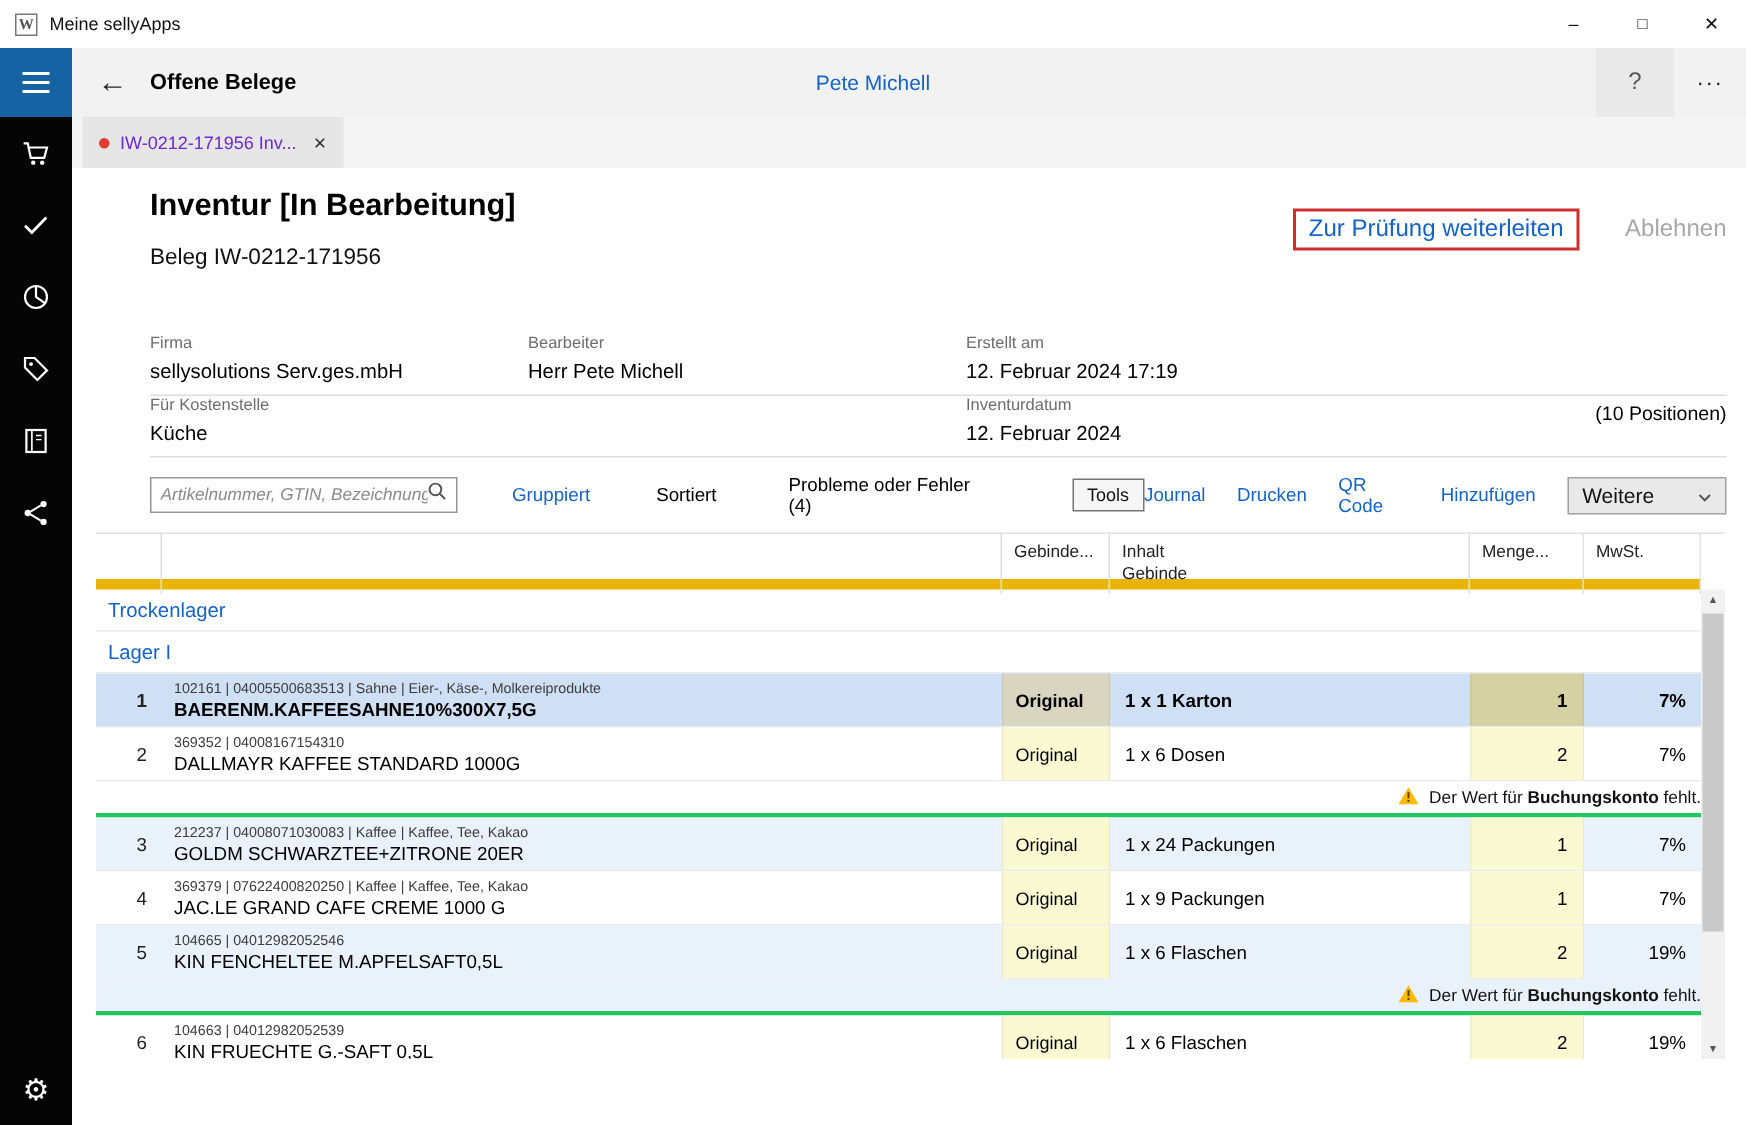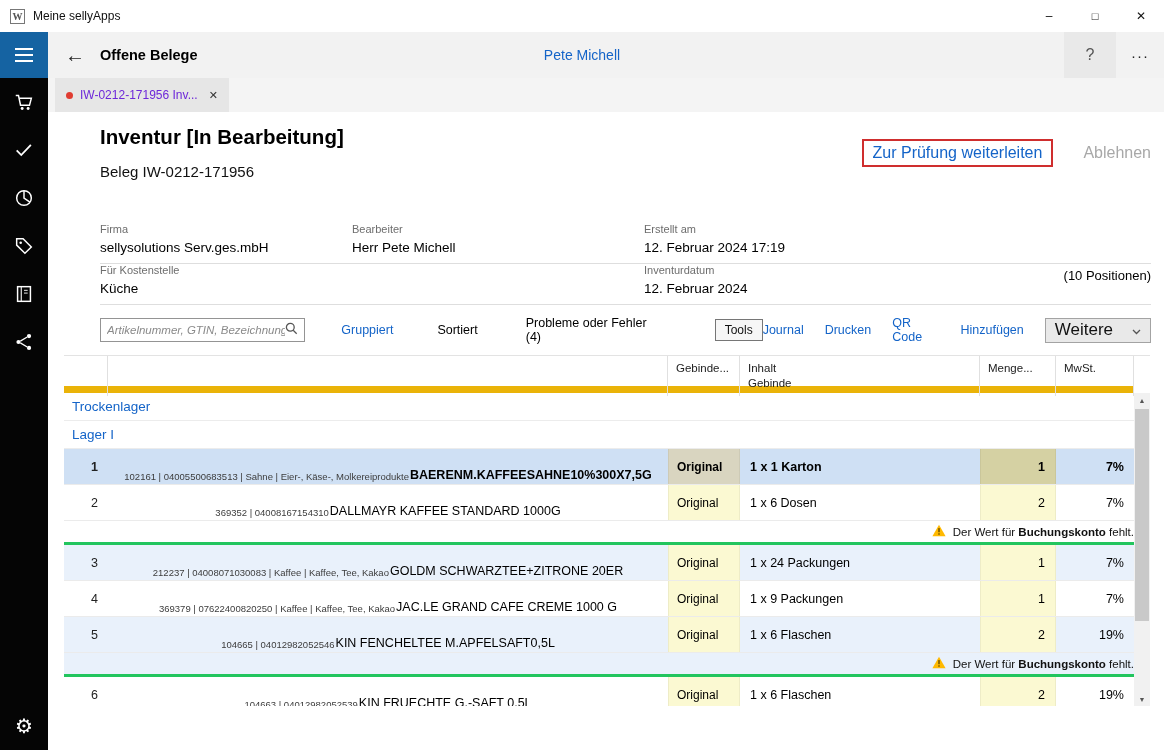--- a/index.html
+++ b/index.html
@@ -58,34 +58,34 @@
   .toolbar { position:absolute; left:52px; right:13px; top:205px; height:26px; display:flex; align-items:center; }
   .search { width:212px; height:24px; border:1px solid #949494; display:flex; align-items:center; padding:0 6px; background:#fff; }
   .search input { border:none; outline:none; flex:1; font-size:11.5px; font-style:italic; color:#333; font-family:"Liberation Sans",sans-serif; background:transparent; }
   .search input::placeholder { color:#8a8a8a; }
   .tlink { font-size:12.5px; color:#000; }
   .tlink.blue { color:#1464c8; }
   .tlink.active { color:#1464c8; }
   .ml36{margin-left:36px;} .ml44{margin-left:44px;} .ml48{margin-left:48px;}
   .btn-tools { margin-left:54px; font-size:12px; color:#111; border:1px solid #767676; background:#f6f6f6; padding:3px 9px; }
   .tb-right { margin-left:auto; display:flex; align-items:center; gap:21px; }
-  .btn-weitere { width:115px; height:25px; background:#e9e9e9; border:1px solid #a3a3a3; display:flex; align-items:center; justify-content:space-between; padding:0 9px; font-size:17px; color:#111; }
+  .btn-weitere { width:115px; height:25px; background:#e9e9e9; border:1px solid #a3a3a3; display:flex; align-items:center; justify-content:space-between; padding:0 9px; font-size:14px; color:#111; }
 
   
   .twrap { position:absolute; left:16px; top:243px; width:1086px; height:351px; overflow:hidden; border-top:1px solid #e3e3e3; }
   .grid { width:1070px; }
   .thead { display:grid; grid-template-columns:44px 560px 72px 240px 76px 78px; height:37px; border-bottom:7px solid #eab308; background:#fff; }
   .th { border-right:1px solid #e0e0e0; padding:5px 8px; font-size:11.5px; color:#222; line-height:1.3; }
   .grow { height:28px; display:flex; align-items:center; padding-left:8px; font-size:13.5px; color:#1464c8; border-bottom:1px solid #ececec; }
   .row { display:grid; grid-template-columns:44px 560px 72px 240px 76px 78px; height:36px; border-bottom:1px solid #ebebeb; background:#fff; }
   .row.alt { background:#e9f1fb; }
   .row.sel { background:#cfe0f4; }
   .c { display:flex; align-items:center; }
   .num { justify-content:flex-end; padding-right:10px; font-size:12.5px; color:#222; }
-  .desc { flex-direction:row; align-items:flex-end; justify-content:center; padding:2px 8px; gap:1px; }
+  .desc { flex-direction:column; align-items:flex-start; justify-content:center; padding:2px 8px; gap:1px; }
   .meta { font-size:9.5px; color:#3c3c3c; }
   .name { font-size:12.5px; color:#000; }
   .geb { background:#fbf9d2; padding-left:8px; font-size:12px; border-left:1px solid rgba(0,0,0,.05); border-right:1px solid rgba(0,0,0,.05); }
   .inh { padding-left:10px; font-size:12.5px; }
   .men { background:#fbf9d2; justify-content:flex-end; padding-right:10px; font-size:12.5px; border-left:1px solid rgba(0,0,0,.05); border-right:1px solid rgba(0,0,0,.05); }
   .mws { justify-content:flex-end; padding-right:10px; font-size:12.5px; }
   .sel .num, .sel .name, .sel .geb, .sel .inh, .sel .men, .sel .mws { font-weight:bold; }
   .sel .geb { background:#d9d5c0; }
   .sel .men { background:#d5d1a3; }
   .warn { height:24px; display:flex; align-items:center; gap:7px; padding-left:57px; border-bottom:3px solid #22c55e; font-size:11.5px; color:#111; background:#fff;justify-content:flex-end; }

